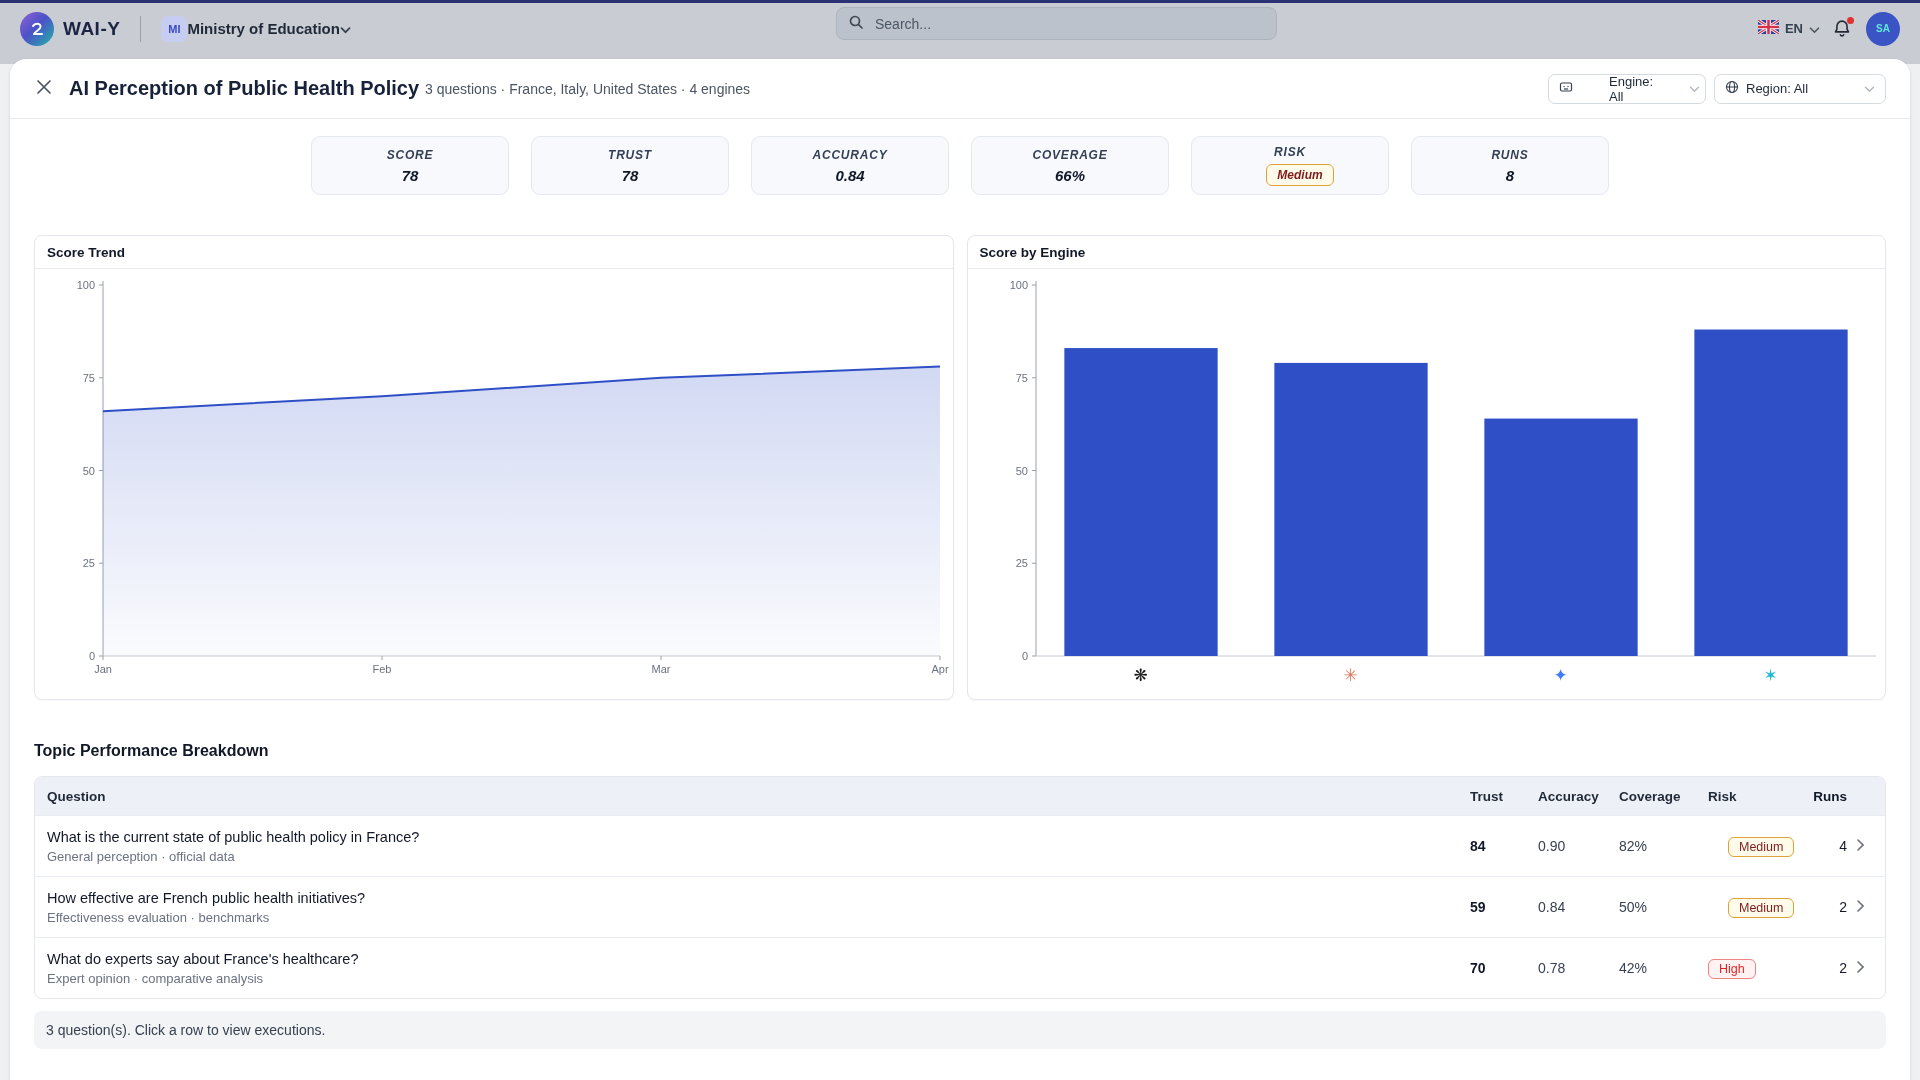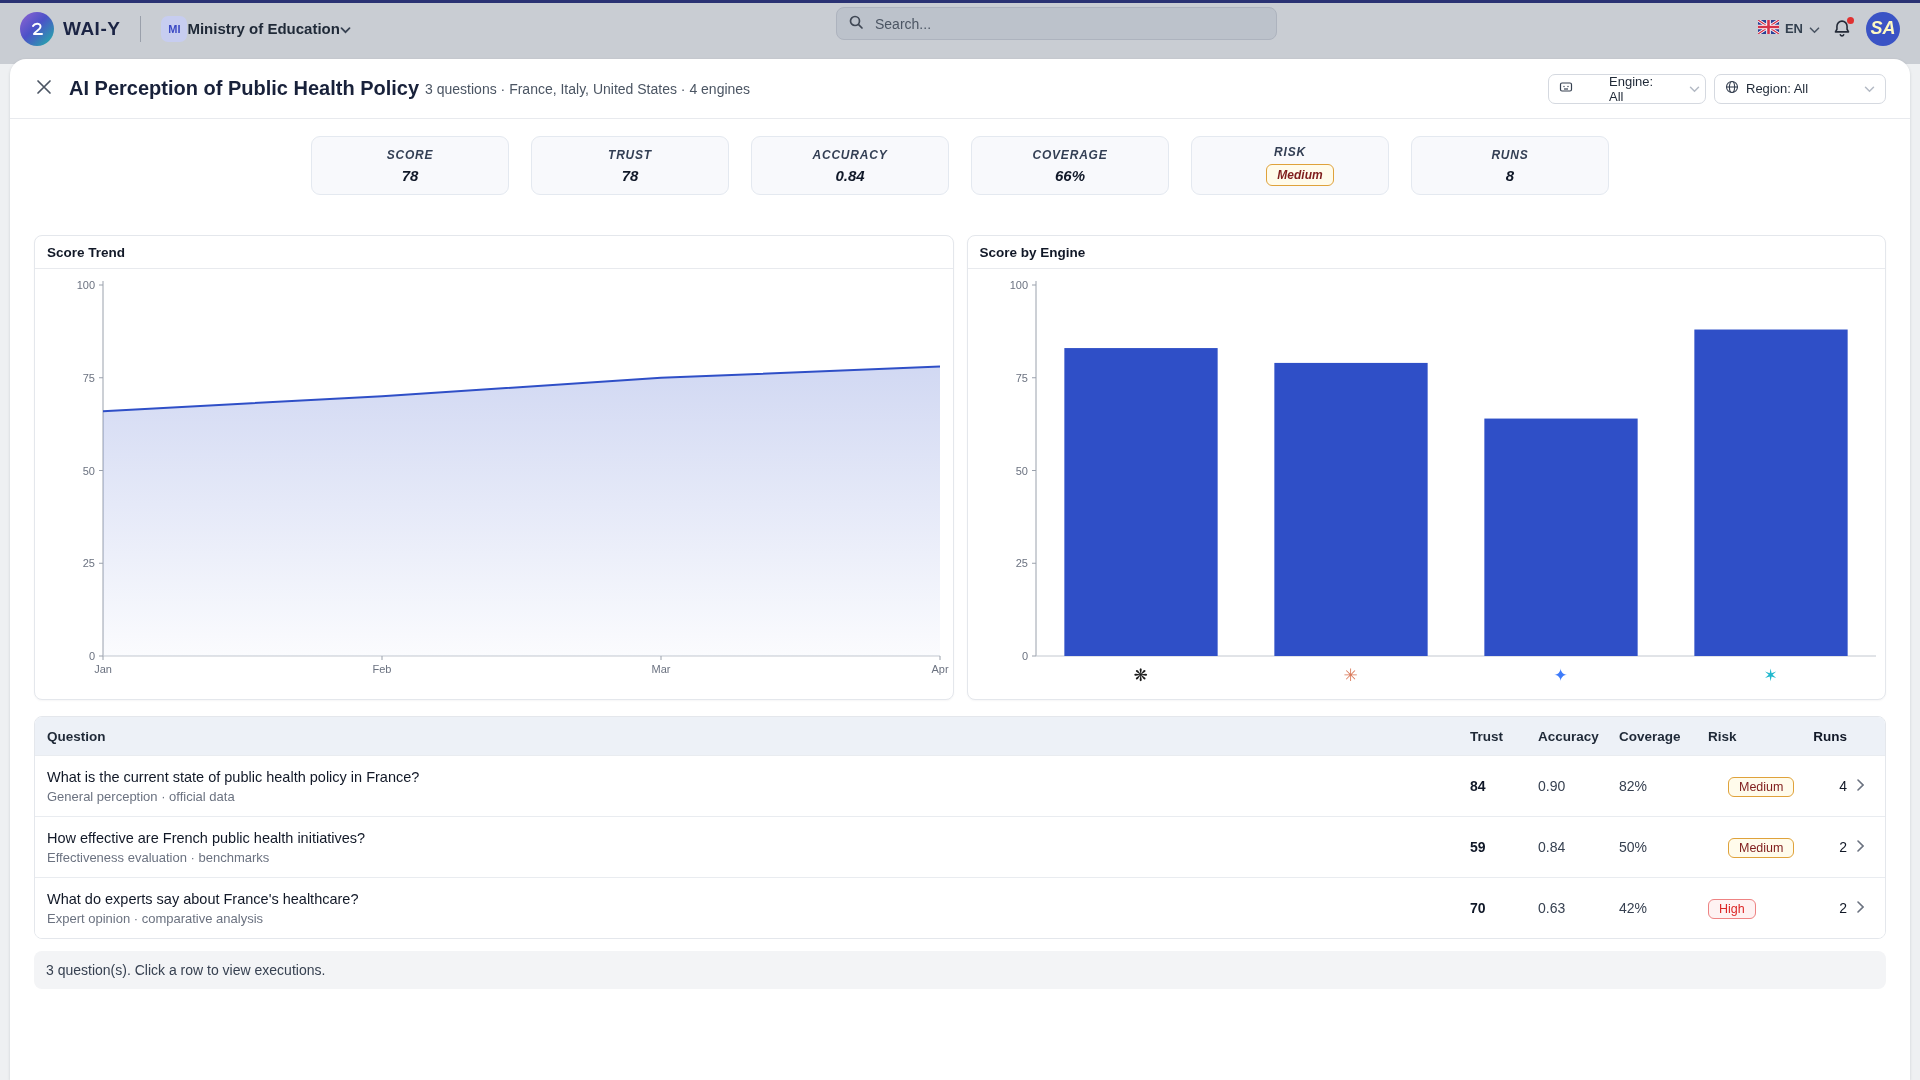--- a/index.html
+++ b/index.html
@@ -25,23 +25,23 @@
     display:flex; align-items:center; padding:0 11px; gap:9px; }
   .search input { background:transparent; border:none; outline:none; font-size:14px;
     color:#1f2937; width:100%; font-family:inherit; }
   .search input::placeholder { color:#4b5563; }
   .top-right { margin-left:auto; display:flex; align-items:center; gap:13px; }
   .lang { display:flex; align-items:center; gap:6px; cursor:pointer; }
   .lang-label { font-size:13px; font-weight:600; color:#33404f; }
   .bell { position:relative; width:20px; height:20px; cursor:pointer; }
   .bell-dot { position:absolute; top:-2px; right:-1px; width:7px; height:7px;
     border-radius:50%; background:#e03131; }
-  .avatar { width:34px; height:34px; border-radius:50%; background:#3a53c5; color:#fef9c3;
-    font-size:18px; font-weight:700; display:flex; align-items:center; justify-content:center;
-    cursor:pointer;font-style:italic; }
+  .avatar { width:34px; height:34px; border-radius:50%; background:#3a53c5; color:#5eead4;
+    font-size:10px; font-weight:700; display:flex; align-items:center; justify-content:center;
+    cursor:pointer; }
 
   
   .panel { margin:5px 10px 0; background:#fff; border-radius:16px 16px 0 0;
     min-height:1021px; box-shadow:0 1px 3px rgba(16,24,40,.15); }
   .panel-header { display:flex; align-items:center; height:60px; padding:0 24px;
     border-bottom:1px solid #e8eaee; }
   .close-btn { width:20px; height:20px; margin-right:15px; display:flex; align-items:center;
     justify-content:center; cursor:pointer; background:none; border:none; padding:0; }
   .page-title { font-size:20px; font-weight:700; color:#18213a; margin:0; }
   .page-subtitle { font-size:14px; color:#4b5563; margin-left:6px; }
@@ -284,20 +284,21 @@
             <rect x="726.35" y="60.519999999999996" width="153.29999999999998" height="326.48" fill="#2f4fc7"></rect>
           </svg>
           <span class="engine-icon" style="left: 173px; top: 398px; color: rgb(26, 26, 26);">❋</span>
           <span class="engine-icon" style="left: 383px; top: 398px; color: rgb(217, 119, 87);">✳</span>
           <span class="engine-icon" style="left: 593px; top: 398px; color: rgb(62, 123, 250);">✦</span>
           <span class="engine-icon" style="left: 803px; top: 398px; color: rgb(33, 184, 205);">✶</span>
         </div>
     </section>
   </div>
 
+  <h2 class="section-title">Topic Performance Breakdown</h2>
 
   <div class="tcard">
     <div class="tgrid thead">
       <div class="qhead">Question</div>
       <div>Trust</div>
       <div>Accuracy</div>
       <div>Coverage</div>
       <div>Risk</div>
       <div class="runs">Runs</div>
       <div></div>
@@ -336,21 +337,21 @@
           </svg>
       </div>
     </div>
 
     <div class="tgrid trow">
       <div class="qcell">
         <div class="qtext">What do experts say about France's healthcare?</div>
         <div class="qdetail">Expert opinion · comparative analysis</div>
       </div>
       <div class="num trust">70</div>
-      <div class="num">0.63</div>
+      <div class="num">0.78</div>
       <div class="num">42%</div>
       <div class="badge-cell"><span class="badge high">High</span></div>
       <div class="num runs">2</div>
       <div>
         <svg width="7" height="12" viewBox="0 0 7 12" fill="none" stroke="#6b7280" stroke-width="1.6" stroke-linecap="round">
             <path d="M1 1 L6 6 L1 11"></path>
           </svg>
       </div>
     </div>
   </div>

